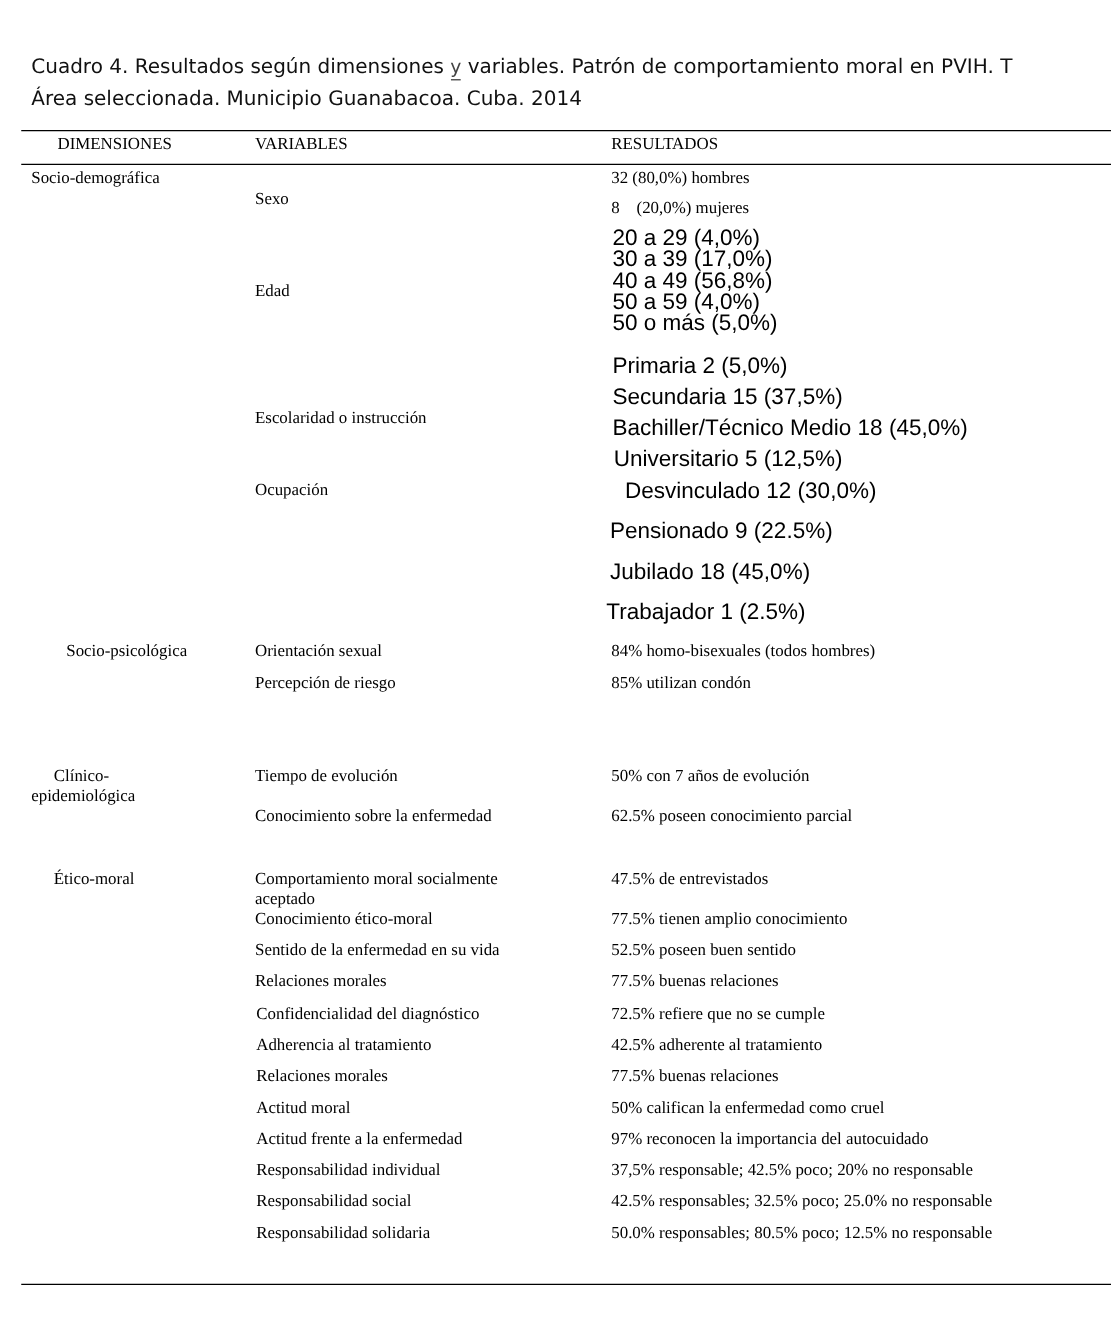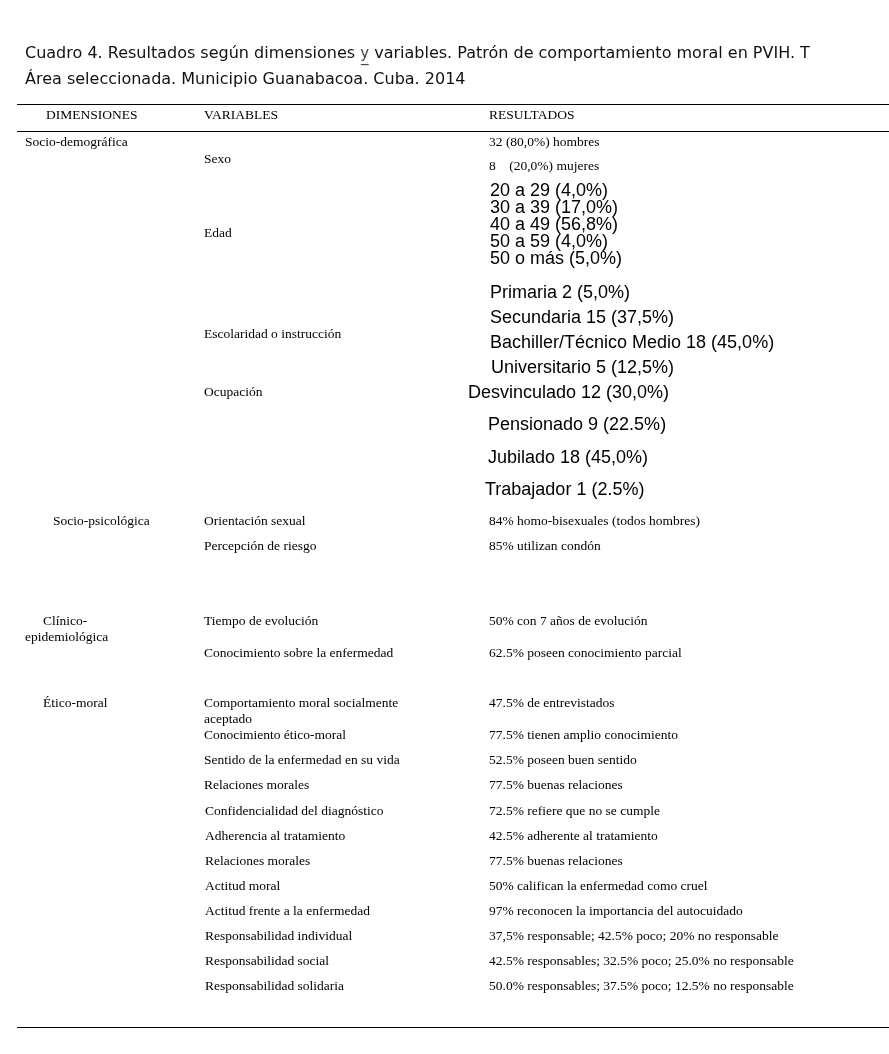--- a/index.html
+++ b/index.html
@@ -42,21 +42,21 @@
 <div class="s" style="left:490px;top:233px">50 a 59 (4,0%)</div>
 <div class="s" style="left:490px;top:250px">50 o más (5,0%)</div>
 
 <div class="t" style="left:204px;top:326px">Escolaridad o instrucción</div>
 <div class="s" style="left:490px;top:284px">Primaria 2 (5,0%)</div>
 <div class="s" style="left:490px;top:309px">Secundaria 15 (37,5%)</div>
 <div class="s" style="left:490px;top:334px">Bachiller/Técnico Medio 18 (45,0%)</div>
 <div class="s" style="left:491px;top:359px">Universitario 5 (12,5%)</div>
 
 <div class="t" style="left:204px;top:384px">Ocupación</div>
-<div class="s" style="left:468px;top:384px">Desvinculado 12 (30,0%)</div>
+<div class="s" style="left:500px;top:384px">Desvinculado 12 (30,0%)</div>
 <div class="s" style="left:488px;top:416px">Pensionado 9 (22.5%)</div>
 <div class="s" style="left:488px;top:449px">Jubilado 18 (45,0%)</div>
 <div class="s" style="left:485px;top:481px">Trabajador 1 (2.5%)</div>
 
 <div class="t b" style="left:53px;top:513px">Socio-psicológica</div>
 <div class="t" style="left:204px;top:513px">Orientación sexual</div>
 <div class="t" style="left:489px;top:513px">84% homo-bisexuales (todos hombres)</div>
 <div class="t" style="left:204px;top:538px">Percepción de riesgo</div>
 <div class="t" style="left:489px;top:538px">85% utilizan condón</div>
 
@@ -86,15 +86,15 @@
 <div class="t" style="left:489px;top:853px">77.5% buenas relaciones</div>
 <div class="t" style="left:205px;top:878px">Actitud moral</div>
 <div class="t" style="left:489px;top:878px">50% califican la enfermedad como cruel</div>
 <div class="t" style="left:205px;top:903px">Actitud frente a la enfermedad</div>
 <div class="t" style="left:489px;top:903px">97% reconocen la importancia del autocuidado</div>
 <div class="t" style="left:205px;top:928px">Responsabilidad individual</div>
 <div class="t" style="left:489px;top:928px">37,5% responsable; 42.5% poco; 20% no responsable</div>
 <div class="t" style="left:205px;top:953px">Responsabilidad social</div>
 <div class="t" style="left:489px;top:953px">42.5% responsables; 32.5% poco; 25.0% no responsable</div>
 <div class="t" style="left:205px;top:978px">Responsabilidad solidaria</div>
-<div class="t" style="left:489px;top:978px">50.0% responsables; 37.5% poco; 12.5% no responsable</div>
+<div class="t" style="left:489px;top:978px">50.0% responsables; 80.5% poco; 12.5% no responsable</div>
 
 <div class="rule" style="top:1027px"></div>
 
 </body></html>

